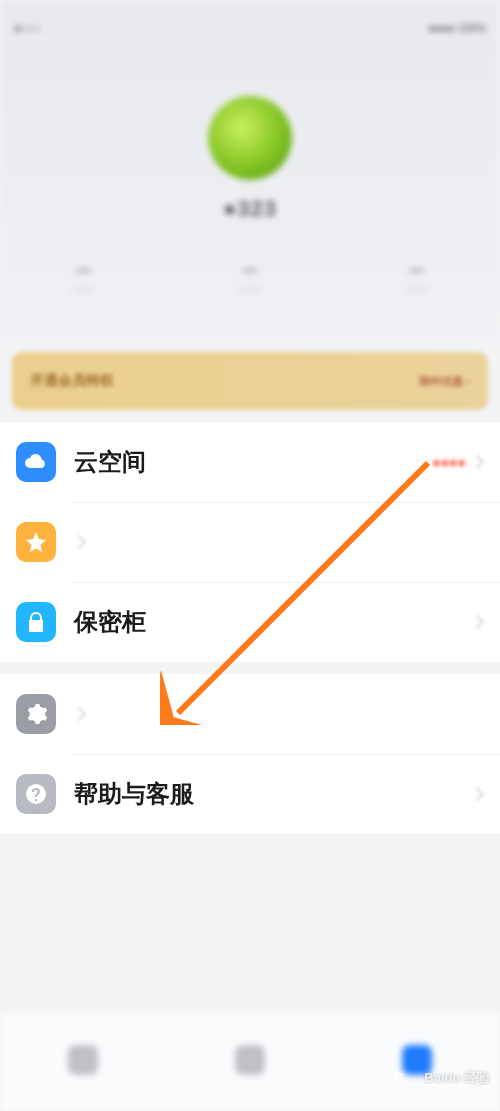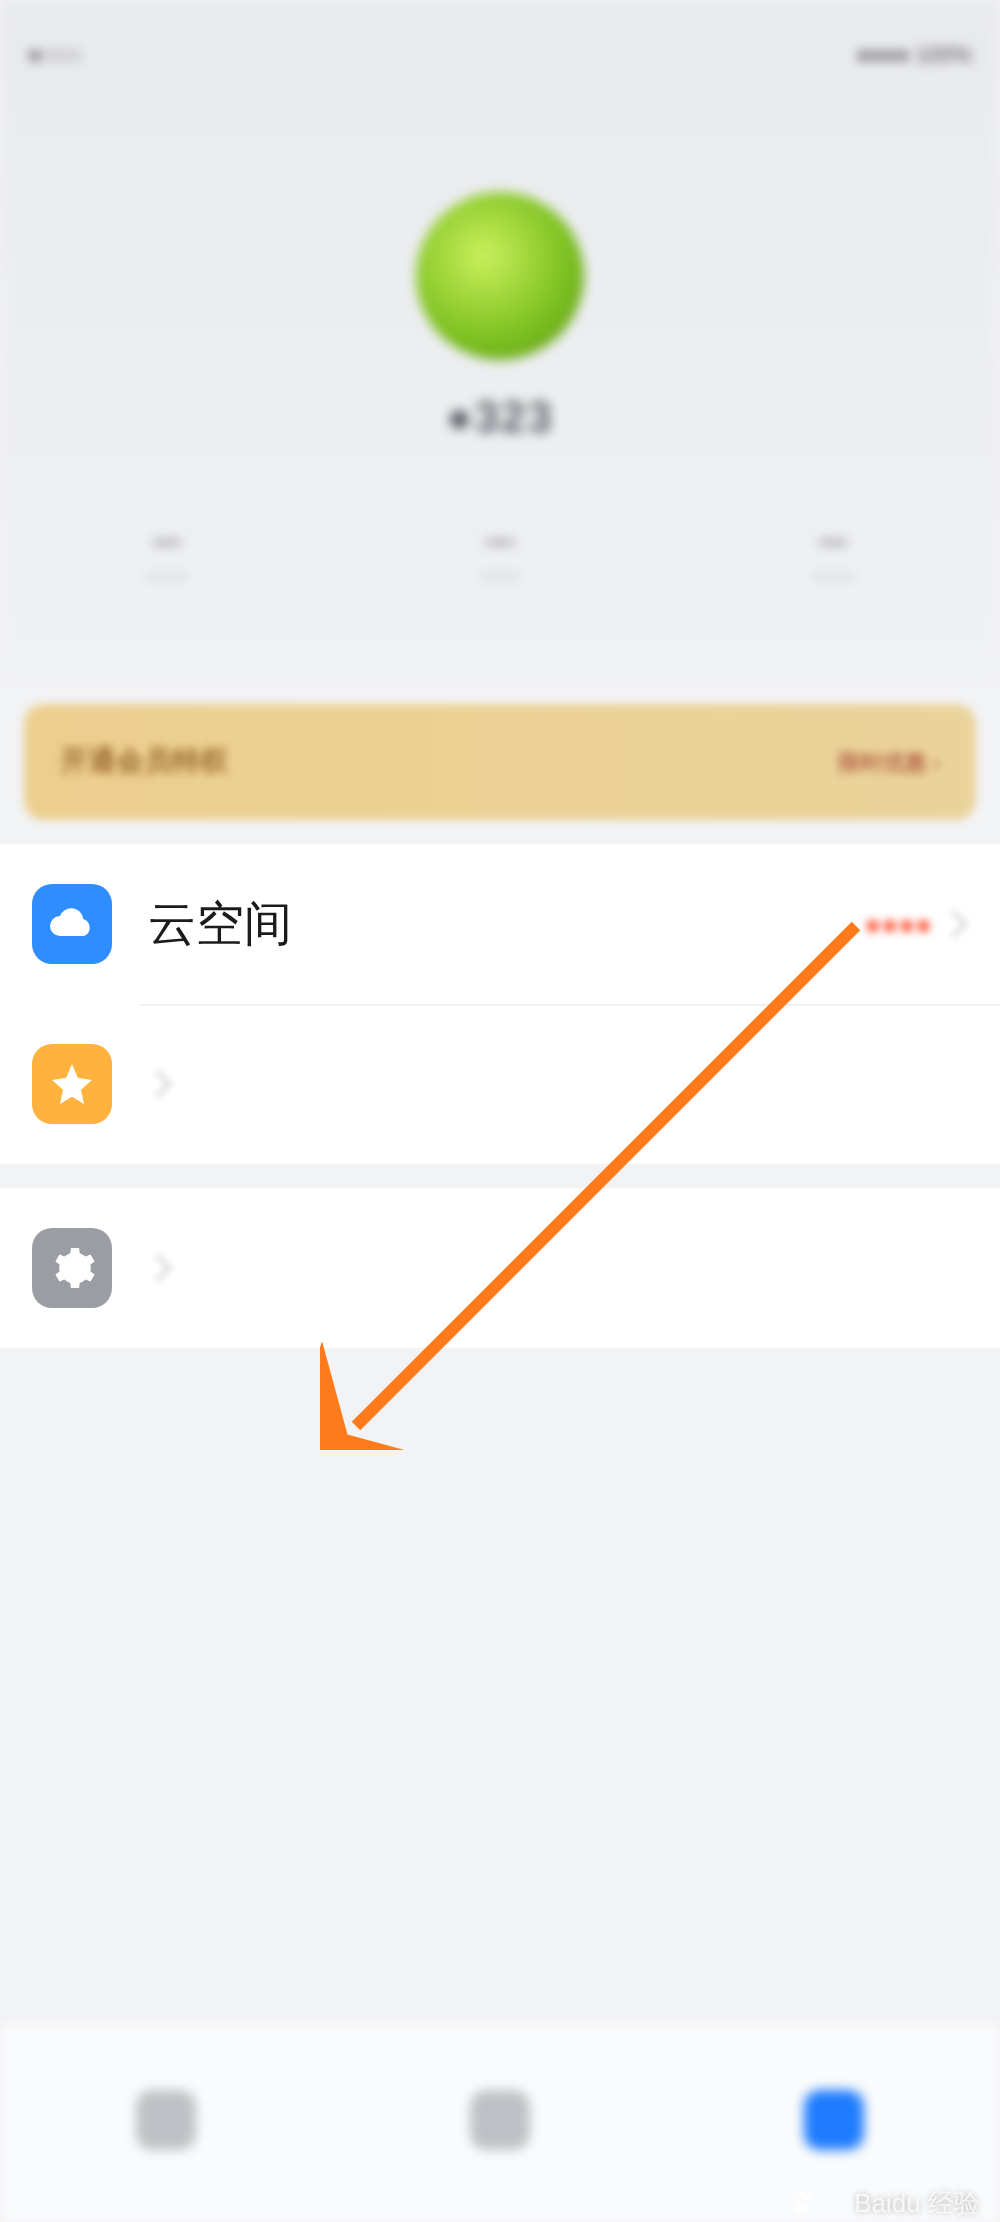--- a/index.html
+++ b/index.html
@@ -18,21 +18,21 @@
 
   
   .banner { margin:12px 12px 0 12px; height:58px; border-radius:10px; background: linear-gradient(90deg,#eccf8f,#ead39b); filter: blur(2px); display:flex; align-items:center; justify-content:space-between; padding:0 18px; color:#a07032; font-size:14px; font-weight:600; }
   .banner .right { font-size:11px; color:#b96a4b; }
 
   
   .group { background:#fff; margin-top:12px; }
   .row { height:80px; display:flex; align-items:center; padding:0 18px 0 16px; position:relative; }
   .row + .row:before { content:""; position:absolute; left:70px; right:0; top:0; height:1px; background:#f0f0f0; }
   .icon-wrap { width:40px; height:40px; border-radius:10px; display:flex; align-items:center; justify-content:center; margin-right:18px; flex-shrink:0; }
-  .row-label { font-size:24px; color:#1b1b1b; font-family:"Kaiti SC","STKaiti","KaiTi",serif; font-weight:400; flex:1; }
+  .row-label { font-size:24px; color:#1b1b1b; font-family:"Kaiti SC","STKaiti","KaiTi",serif; font-weight:700; flex:1; }
   .row-extra { font-size:14px; color:#ff4d2e; margin-right:6px; filter:blur(2px); font-weight:600; }
   .chev { width:10px; height:10px; border-top:2px solid #d8d8da; border-right:2px solid #d8d8da; transform:rotate(45deg); filter:blur(1.5px); }
 
   
   .ic-cloud   { background:#2e8dff; }
   .ic-star    { background:#ffb23e; }
   .ic-lock    { background:#22b6ff; }
   .ic-gear    { background:#9a9da3; }
   .ic-help    { background:#b7bac0; }
   .icon-wrap svg { width:24px; height:24px; fill:#fff; }
@@ -42,21 +42,21 @@
 
   
   .bottom-nav { position:absolute; left:0; right:0; bottom:0; height:100px; background:#fafbfc; border-top:1px solid #eee; display:flex; filter:blur(3px); }
   .nav-item { flex:1; display:flex; flex-direction:column; align-items:center; justify-content:center; gap:4px; }
   .nav-ico { width:30px; height:30px; border-radius:8px; background:#bfc1c6; }
   .nav-item.active .nav-ico { background:#1f7cff; }
   .nav-lbl { font-size:10px; color:#9a9ca2; }
   .nav-item.active .nav-lbl { color:#1f7cff; }
 
   
-  .wm { position:absolute; right:10px; bottom:0; font-size:13px; color:rgba(255,255,255,0.75); text-shadow:0 0 3px rgba(0,0,0,.3); z-index:60; display:flex; align-items:center; gap:18px; }
+  .wm { position:absolute; right:10px; bottom:24px; font-size:13px; color:rgba(255,255,255,0.75); text-shadow:0 0 3px rgba(0,0,0,.3); z-index:60; display:flex; align-items:center; gap:18px;font-weight:bold; }
   .wm-paw { width:16px; height:16px; }
 </style>
 </head>
 <body>
 
 <div class="profile-zone">
   <div class="status-bar">
     <span>●○○○</span>
     <span>●●●● 100%</span>
   </div>
@@ -95,29 +95,47 @@
     <span class="chev"></span>
   </div>
   <div class="row">
     <div class="icon-wrap ic-star">
       <svg viewBox="0 0 24 24">
           <path d="M12 2l2.9 6.9L22 10l-5.5 4.9L18 22l-6-3.6L6 22l1.5-7.1L2 10l7.1-1.1z"></path>
         </svg>
     </div>
     <span class="chev"></span>
   </div>
+  <div class="row">
+    <div class="icon-wrap ic-lock">
+      <svg viewBox="0 0 24 24">
+          <path d="M6 10V8a6 6 0 1112 0v2h1v12H5V10h1zm2 0h8V8a4 4 0 10-8 0v2z"></path>
+        </svg>
+    </div>
+    <span class="row-label">保密柜</span>
+    <span class="chev"></span>
+  </div>
 </div>
 
 <div class="group">
   <div class="row">
     <div class="icon-wrap ic-gear">
       <svg viewBox="0 0 24 24">
           <path d="M12 8a4 4 0 100 8 4 4 0 000-8zm9.4 4a7.9 7.9 0 00-.2-1.7l2.1-1.6-2-3.4-2.5 1a8 8 0 00-2.9-1.7L15.5 2h-4l-.4 2.6a8 8 0 00-2.9 1.7l-2.5-1-2 3.4 2.1 1.6A8 8 0 005.6 12a8 8 0 00.2 1.7l-2.1 1.6 2 3.4 2.5-1a8 8 0 002.9 1.7l.4 2.6h4l.4-2.6a8 8 0 002.9-1.7l2.5 1 2-3.4-2.1-1.6c.1-.6.2-1.1.2-1.7z"></path>
         </svg>
     </div>
+    <span class="chev"></span>
+  </div>
+  <div class="row">
+    <div class="icon-wrap ic-help">
+      <svg viewBox="0 0 24 24">
+          <path d="M12 2a10 10 0 100 20 10 10 0 000-20zm1 17h-2v-2h2v2zm2.1-7.3l-.9.9c-.7.7-1.2 1.3-1.2 2.4h-2v-.5c0-1.1.5-2 1.2-2.7l1.2-1.2A2 2 0 0012 8a2 2 0 00-2 2H8a4 4 0 018 0c0 .9-.4 1.7-.9 2.2z"></path>
+        </svg>
+    </div>
+    <span class="row-label">帮助与客服</span>
     <span class="chev"></span>
   </div>
 </div>
 
 <svg class="arrow-ann" viewBox="0 0 280 270">
   <defs>
     <marker id="ahead" markerWidth="14" markerHeight="14" refX="3" refY="7" orient="auto">
       <path d="M0,0 L14,7 L0,14 L4,7 z" fill="#ff7a1a"></path>
     </marker>
   </defs>

